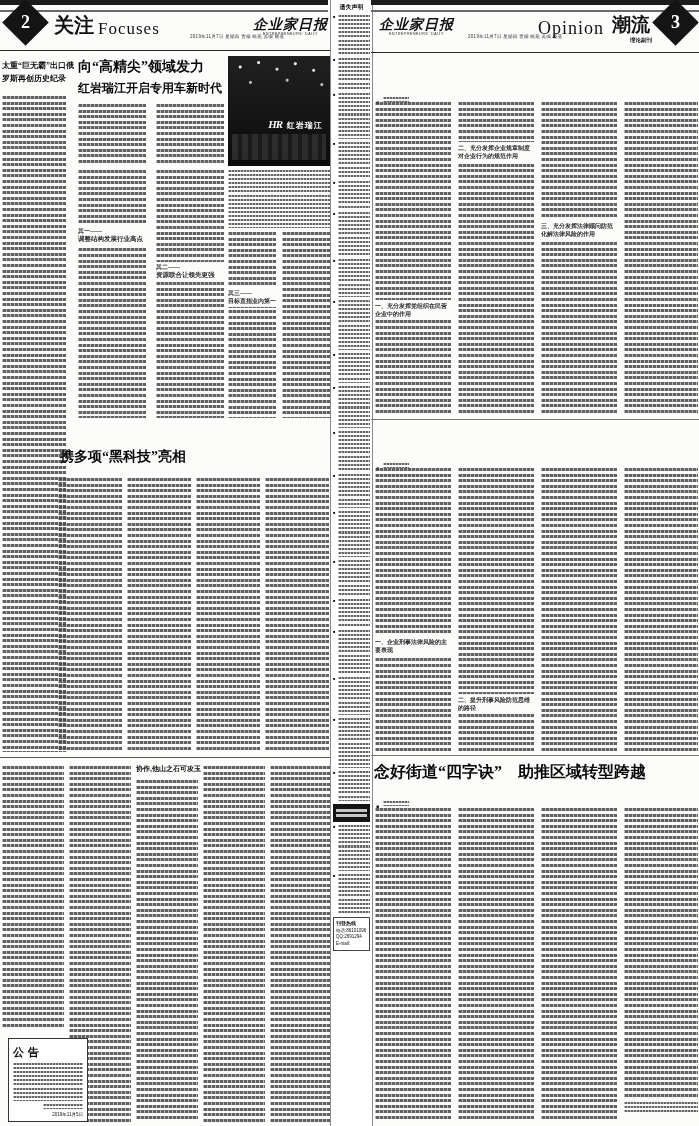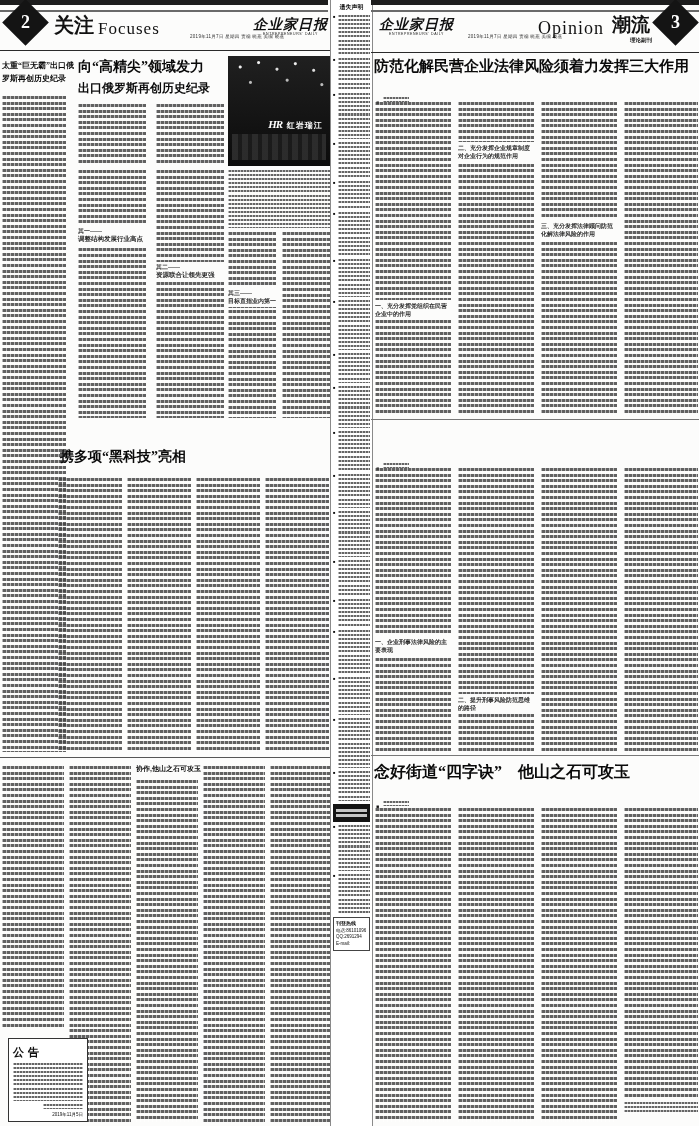--- a/index.html
+++ b/index.html
@@ -74,21 +74,21 @@
   <div class="abs" style="left:253px;top:18px;text-align:center;">
     <div class="logo-cn">企业家日报</div>
     <div class="logo-en">ENTREPRENEURS' DAILY</div>
   </div>
   <div class="abs rule" style="left:0;top:50px;width:330px;"></div>
 
   <div class="abs hl" style="left:2px;top:60px;width:74px;font-size:8px;line-height:1.6;white-space:normal;">太重“巨无霸”出口俄罗斯再创历史纪录</div>
   <div class="col sim" style="left:2px;top:96px;width:64px;height:656px;"></div>
 
   <div class="abs hl" style="left:78px;top:58px;font-size:14px;">向“高精尖”领域发力</div>
-  <div class="abs hl" style="left:78px;top:80px;font-size:12px;">出口俄罗斯再创历史纪录</div>
+  <div class="abs hl" style="left:78px;top:80px;font-size:12px;">红岩瑞江开启专用车新时代</div>
 
   <div class="abs photo" style="left:228px;top:56px;width:102px;height:110px;">
     <div class="people"></div>
     <div class="brand">
       <span class="hr">HR</span>
       <span class="bn">红岩瑞江</span>
     </div>
   </div>
   <div class="col sim-xs" style="left:228px;top:170px;width:102px;height:58px;"></div>
 
@@ -246,21 +246,20 @@
   <div class="abs" style="left:379px;top:18px;text-align:center;">
     <div class="logo-cn">企业家日报</div>
     <div class="logo-en">ENTREPRENEURS' DAILY</div>
   </div>
   <div class="abs dateline" style="left:468px;top:34px;">2019年11月7日 星期四 责编 晓燕 美编 晓燕</div>
   <div class="abs serif" style="left:538px;top:18px;font-size:18px;letter-spacing:1px;">Opinion</div>
   <div class="abs" style="left:612px;top:15px;font:bold 19px/1 'Liberation Serif',serif;">潮流</div>
   <div class="abs" style="left:630px;top:37px;font-size:5.5px;font-weight:bold;">理论副刊</div>
   <div class="abs rule" style="left:371px;top:52px;width:328px;"></div>
 
-  <div class="abs hl" style="left:374px;top:57px;font-size:15px;">防范化解民营企业法律风险须着力发挥三大作用</div>
   <div class="abs" style="left:376px;top:90px;">
     <span class="byline-sq">■</span>
     <span class="byline-sim sim-xs"></span>
   </div>
   <div class="col sim" style="left:375px;top:102px;width:76px;height:314px;">
     <div class="inhead" style="top:198px;">
       <div class="subh" style="font-size:6px;">一、充分发挥党组织在民营企业中的作用</div>
     </div>
   </div>
   <div class="col sim" style="left:458px;top:102px;width:76px;height:314px;">
@@ -287,21 +286,21 @@
   </div>
   <div class="col sim" style="left:458px;top:468px;width:76px;height:284px;">
     <div class="inhead" style="top:226px;">
       <div class="subh" style="font-size:6px;">二、提升刑事风险防范思维的路径</div>
     </div>
   </div>
   <div class="col sim" style="left:541px;top:468px;width:76px;height:284px;"></div>
   <div class="col sim" style="left:624px;top:468px;width:74px;height:284px;"></div>
 
   <div class="abs rule" style="left:371px;top:755px;width:328px;background:#777;"></div>
-  <div class="abs hl" style="left:374px;top:762px;font-size:16px;">念好街道“四字诀”　他山之石可攻玉</div>
+  <div class="abs hl" style="left:374px;top:762px;font-size:16px;">念好街道“四字诀”　助推区域转型跨越</div>
   <div class="abs" style="left:376px;top:794px;">
     <span class="byline-sq">■</span>
     <span class="byline-sim sim-xs"></span>
   </div>
   <div class="col sim" style="left:375px;top:808px;width:76px;height:314px;"></div>
   <div class="col sim" style="left:458px;top:808px;width:76px;height:314px;"></div>
   <div class="col sim" style="left:541px;top:808px;width:76px;height:314px;"></div>
   <div class="col sim" style="left:624px;top:808px;width:74px;height:290px;"></div>
   <div class="col sim-xs" style="left:624px;top:1102px;width:74px;height:12px;"></div>
 

